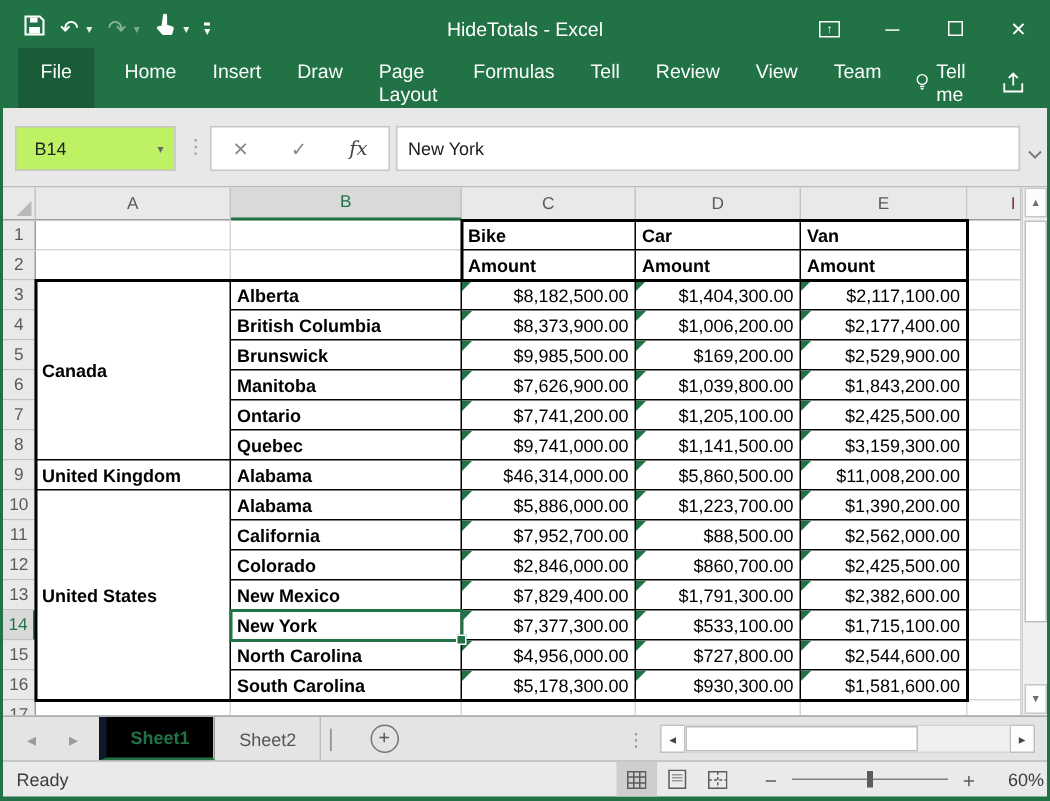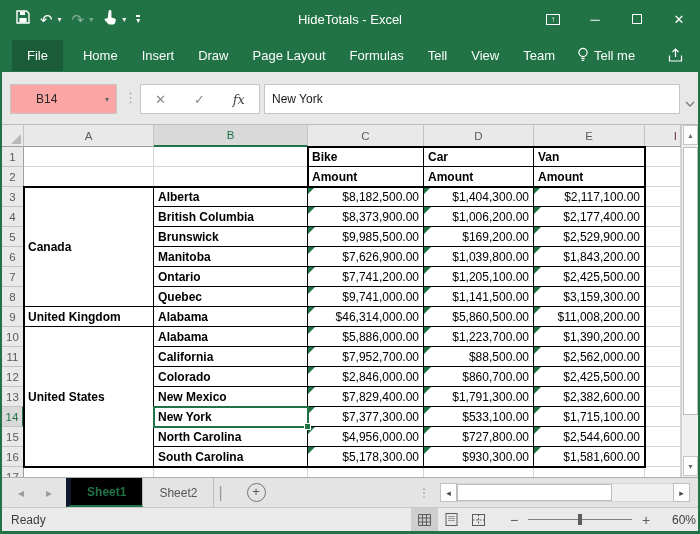--- a/index.html
+++ b/index.html
@@ -23,21 +23,21 @@
 
   
   .ribbontabs{left:0;top:38px;width:700px;height:34px;background:#217346;display:flex;align-items:center;padding-left:12px;}
   .rtab{color:#fafdfb;font-size:13px;padding:8px 12px;}
   .rtab.file{background:#1a5c38;padding:8px 15px;margin-right:8px;}
   .tellme{display:flex;align-items:center;gap:5px;color:#fafdfb;font-size:13px;padding:8px 10px;}
   .share{margin-left:auto;margin-right:16px;display:flex;align-items:center;}
 
   
   .formulabar{left:2px;top:72px;width:696px;height:53px;background:#e8e8e8;border-bottom:1px solid #bcbcbc;}
-  .namebox{left:8px;top:12px;width:107px;height:30px;background:#fca5a5;border:1px solid #c6c6c6;display:flex;align-items:center;font-size:12px;color:#262626;padding-left:25px;}
+  .namebox{left:8px;top:12px;width:107px;height:30px;background:#bef264;border:1px solid #c6c6c6;display:flex;align-items:center;font-size:12px;color:#262626;padding-left:12px;}
   .namebox .caret{margin-left:auto;margin-right:7px;color:#666;}
   .fdots{left:122px;top:18px;color:#a0a0a0;font-size:13px;}
   .fxbox{left:138px;top:12px;width:120px;height:30px;background:#fff;border:1px solid #c6c6c6;display:flex;align-items:center;justify-content:space-around;color:#8a8a8a;font-size:13px;}
   .fx-it{font-family:"DejaVu Serif",serif;font-style:italic;color:#444;font-size:13px;}
   .ffield{left:262px;top:12px;width:416px;height:30px;background:#fff;border:1px solid #c6c6c6;display:flex;align-items:center;font-size:12px;color:#1a1a1a;padding-left:7px;}
   .fchev{left:683px;top:21px;}
 
   
   .gridarea{left:2px;top:125px;width:696px;height:352px;background:#fff;overflow:hidden;}
   table.sheet{border-collapse:separate;border-spacing:0;table-layout:fixed;width:679px;position:absolute;left:0;top:0;}
@@ -136,20 +136,21 @@
 
   <div class="abs ribbontabs">
     <span id="ribbon-tabs" style="display: flex;">
         <div class="rtab file">File</div>
         <div class="rtab">Home</div>
         <div class="rtab">Insert</div>
         <div class="rtab">Draw</div>
         <div class="rtab">Page Layout</div>
         <div class="rtab">Formulas</div>
         <div class="rtab">Tell</div>
+        <div class="rtab">Review</div>
         <div class="rtab">View</div>
         <div class="rtab">Team</div>
       </span>
     <div class="tellme">
       <svg width="12" height="16" viewBox="0 0 12 16">
           <circle cx="6" cy="5.5" r="4.1" fill="none" stroke="#fff" stroke-width="1.2"></circle>
           <path d="M4.3 11.3 h3.4 M4.8 13.3 h2.4" stroke="#fff" stroke-width="1.2"></path>
         </svg>
       <span>Tell me</span>
     </div>

